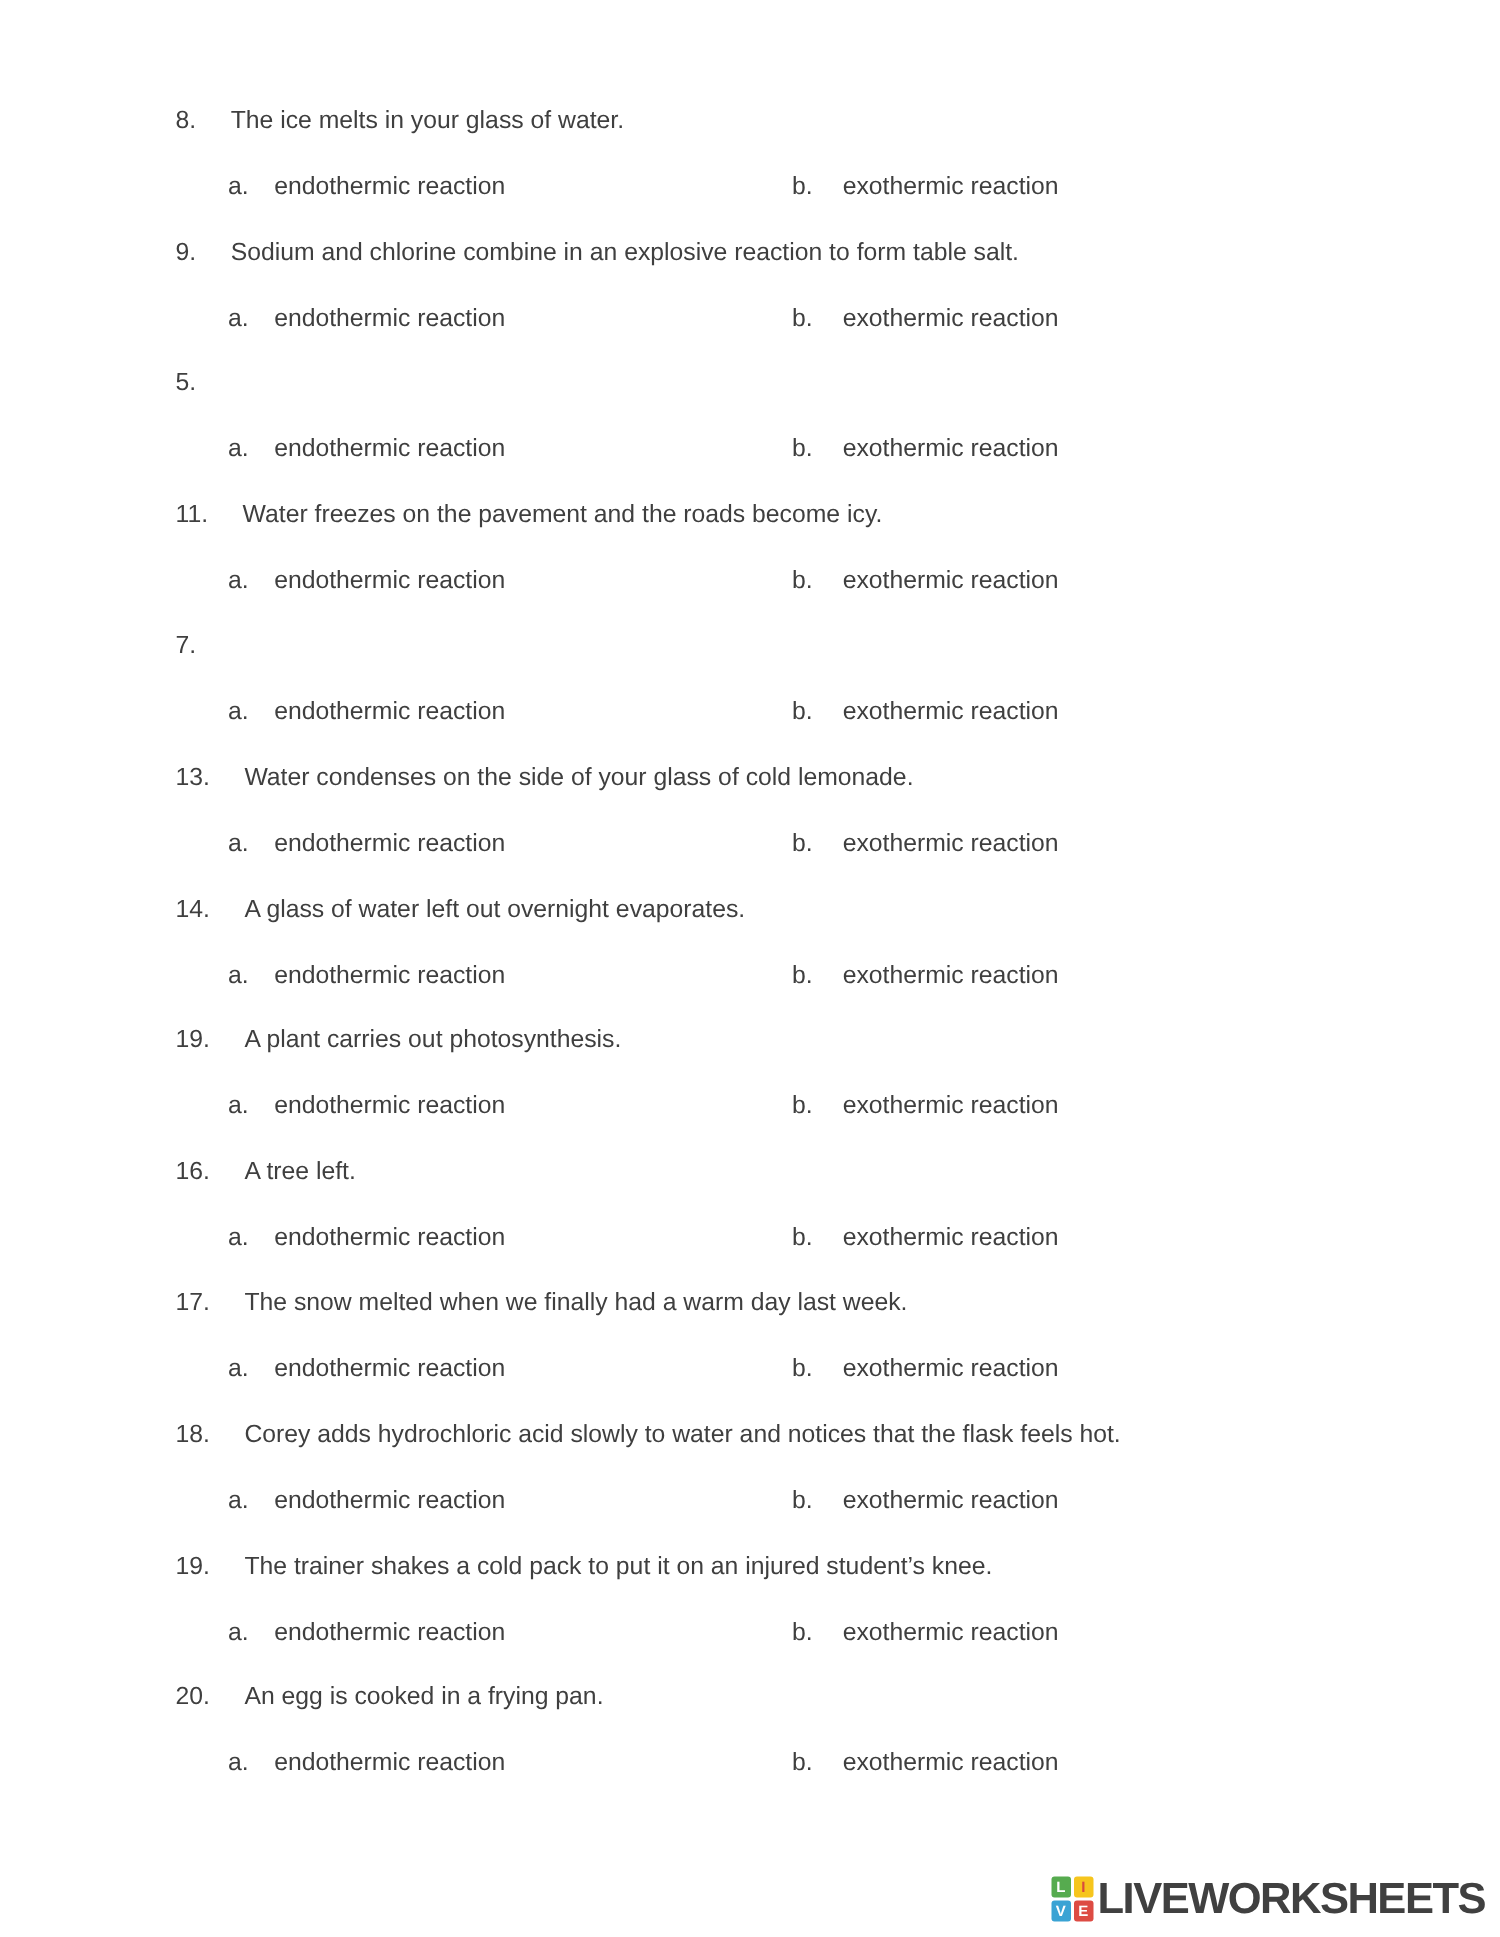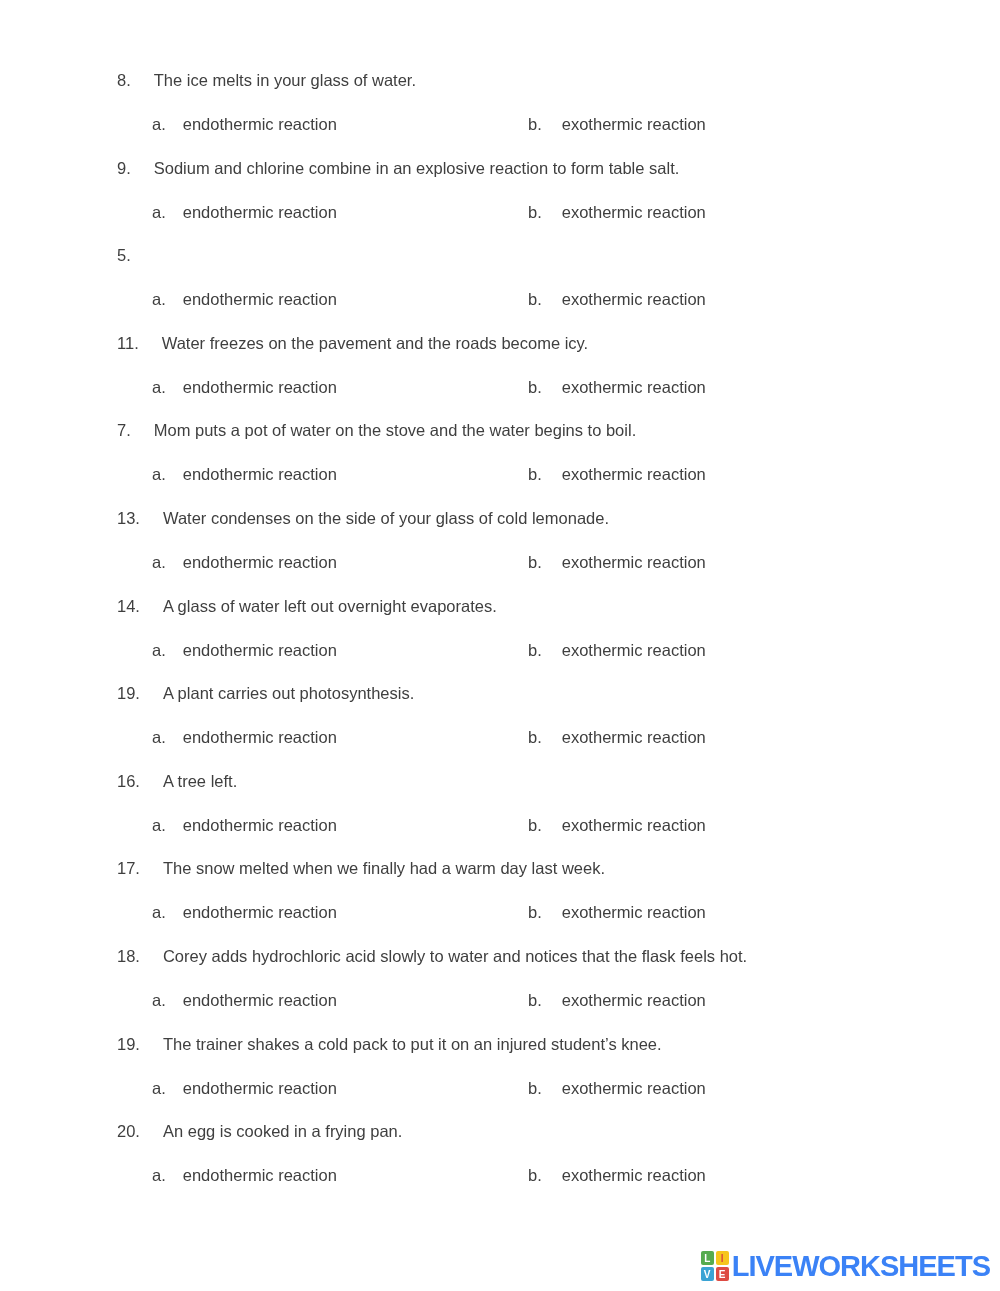--- a/index.html
+++ b/index.html
@@ -143,21 +143,20 @@
         <span class="opt opt-b">
           <span>b.</span>
           <span>exothermic reaction</span>
         </span>
       </div>
     </div>
 
     <div class="question">
       <div class="q-row">
         <span class="q-num">7.</span>
-        <span class="q-text">Mom puts a pot of water on the stove and the water begins to boil.</span>
       </div>
       <div class="opts-row">
         <span class="opt opt-a">
           <span>a.</span>
           <span>endothermic reaction</span>
         </span>
         <span class="opt opt-b">
           <span>b.</span>
           <span>exothermic reaction</span>
         </span>
@@ -301,16 +300,16 @@
     </div>
   </div>
 
   <div class="footer">
     <div class="logo-grid">
       <span class="logo-sq" style="background: rgb(86, 171, 79); color: rgb(255, 255, 255);">L</span>
       <span class="logo-sq" style="background: rgb(246, 197, 29); color: rgb(217, 74, 61);">I</span>
       <span class="logo-sq" style="background: rgb(58, 163, 212); color: rgb(255, 255, 255);">V</span>
       <span class="logo-sq" style="background: rgb(221, 75, 67); color: rgb(255, 255, 255);">E</span>
     </div>
-    <span class="brand" style="color: #3b82f6;">LIVEWORKSHEETS</span>
+    <span class="brand" style="color: #404040;">LIVEWORKSHEETS</span>
   </div>
 
 </div>
 
 </body></html>

